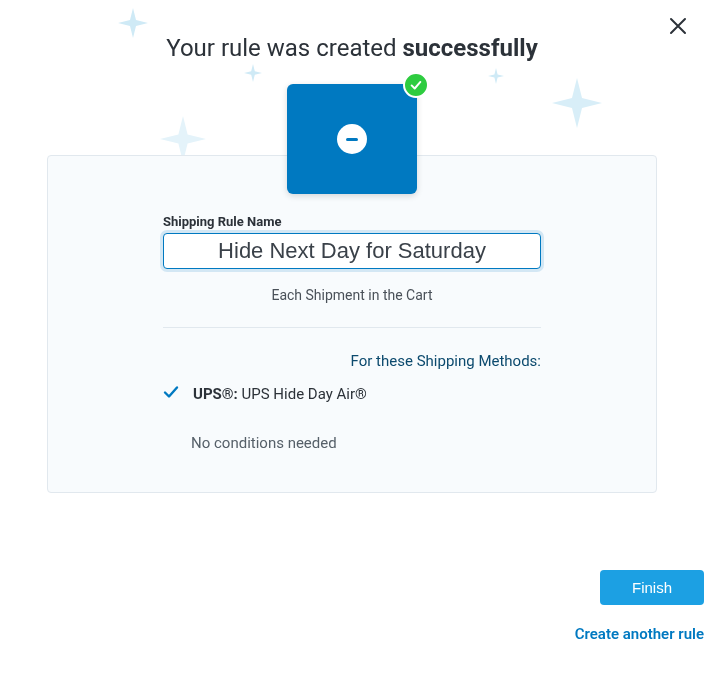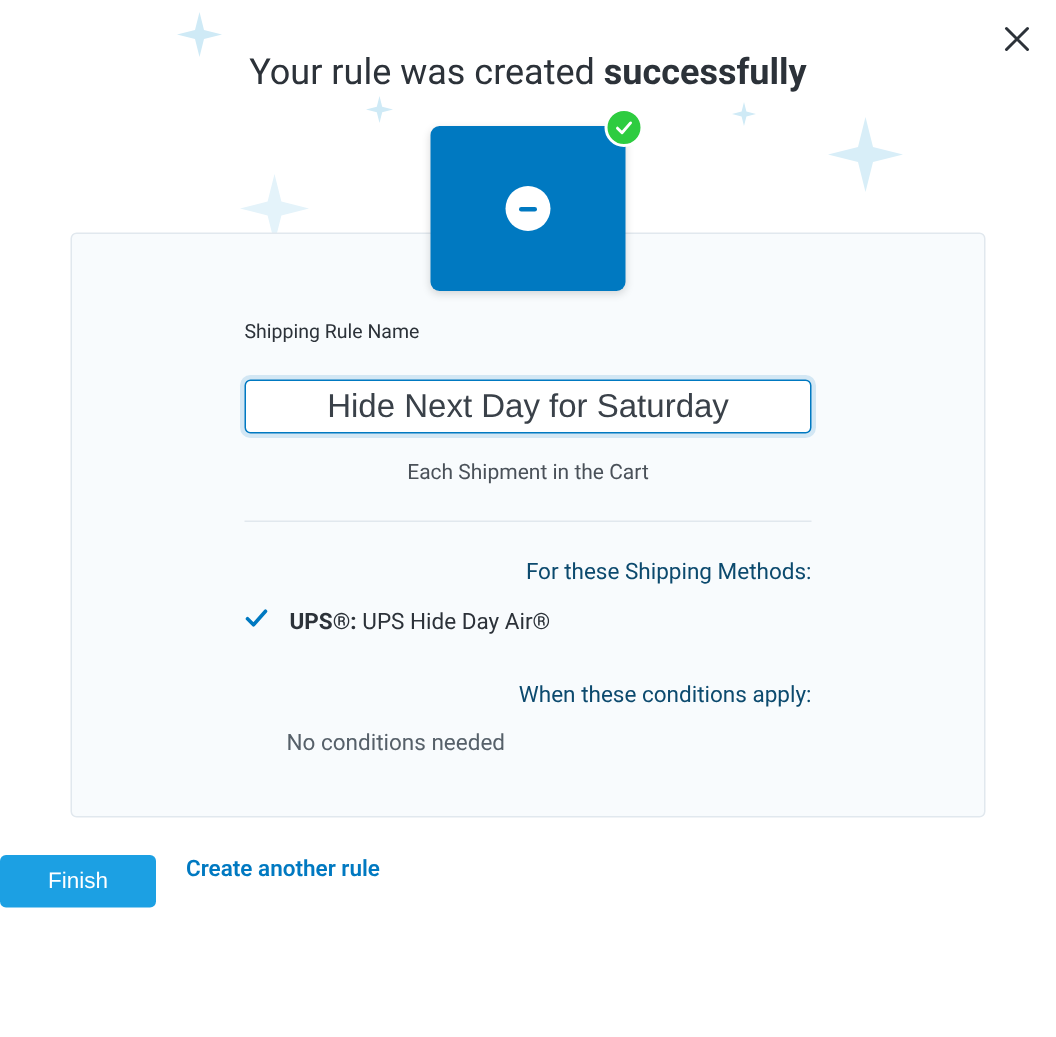--- a/index.html
+++ b/index.html
@@ -83,23 +83,23 @@
     width: 610px;
     background: #f8fbfd;
     border: 1px solid #e1e8ee;
     border-radius: 4px;
     padding: 58px 115px 40px 115px;
     z-index: 1;
   }
 
   .fld-label {
     font-size: 13px;
-    font-weight: 400;
-    color: #2c3239;
-    margin-bottom: 24px;
+    font-weight: 700;
+    color: #2c3239;
+    margin-bottom: 4px;
   }
 
   .rule-input {
     width: 100%;
     height: 36px;
     border: 1px solid #0079c1;
     border-radius: 4px;
     box-shadow: 0 0 0 3px rgba(0,121,193,0.15);
     font-size: 22px;
     color: #3a4149;
@@ -150,22 +150,22 @@
     color: #566069;
     margin-top: 10px;
     margin-left: 28px;
   }
 
   .actions {
     position: absolute;
     left: 0; right: 0;
     top: 570px;
     display:flex;
-    flex-direction: row;
-    align-items:flex-start;
+    flex-direction: column;
+    align-items:flex-end;
     gap: 20px;
   }
   .btn-finish {
     background: #1ca0e3;
     color: #ffffff;
     border: none;
     border-radius: 4px;
     font-size: 15px;
     font-weight: 500;
     padding: 9px 32px;
@@ -245,21 +245,20 @@
       <svg viewBox="0 0 16 16" width="16" height="16">
         <path d="M2 8.5 L6 12.5 L14 3.5" stroke="#0079c1" stroke-width="2.4" fill="none" stroke-linecap="round" stroke-linejoin="round"></path>
       </svg>
     </span>
     <span>
       <span class="carrier">UPS®:</span>
       <span>UPS Hide Day Air®</span>
     </span>
   </div>
 
-  <div class="section-h">When these conditions apply:</div>
   <div class="cond-none">No conditions needed</div>
 
 </div>
 
 <div class="actions">
   <button class="btn-finish">Finish</button>
   <a class="link-another">Create another rule</a>
 </div>
 
 </body></html>

